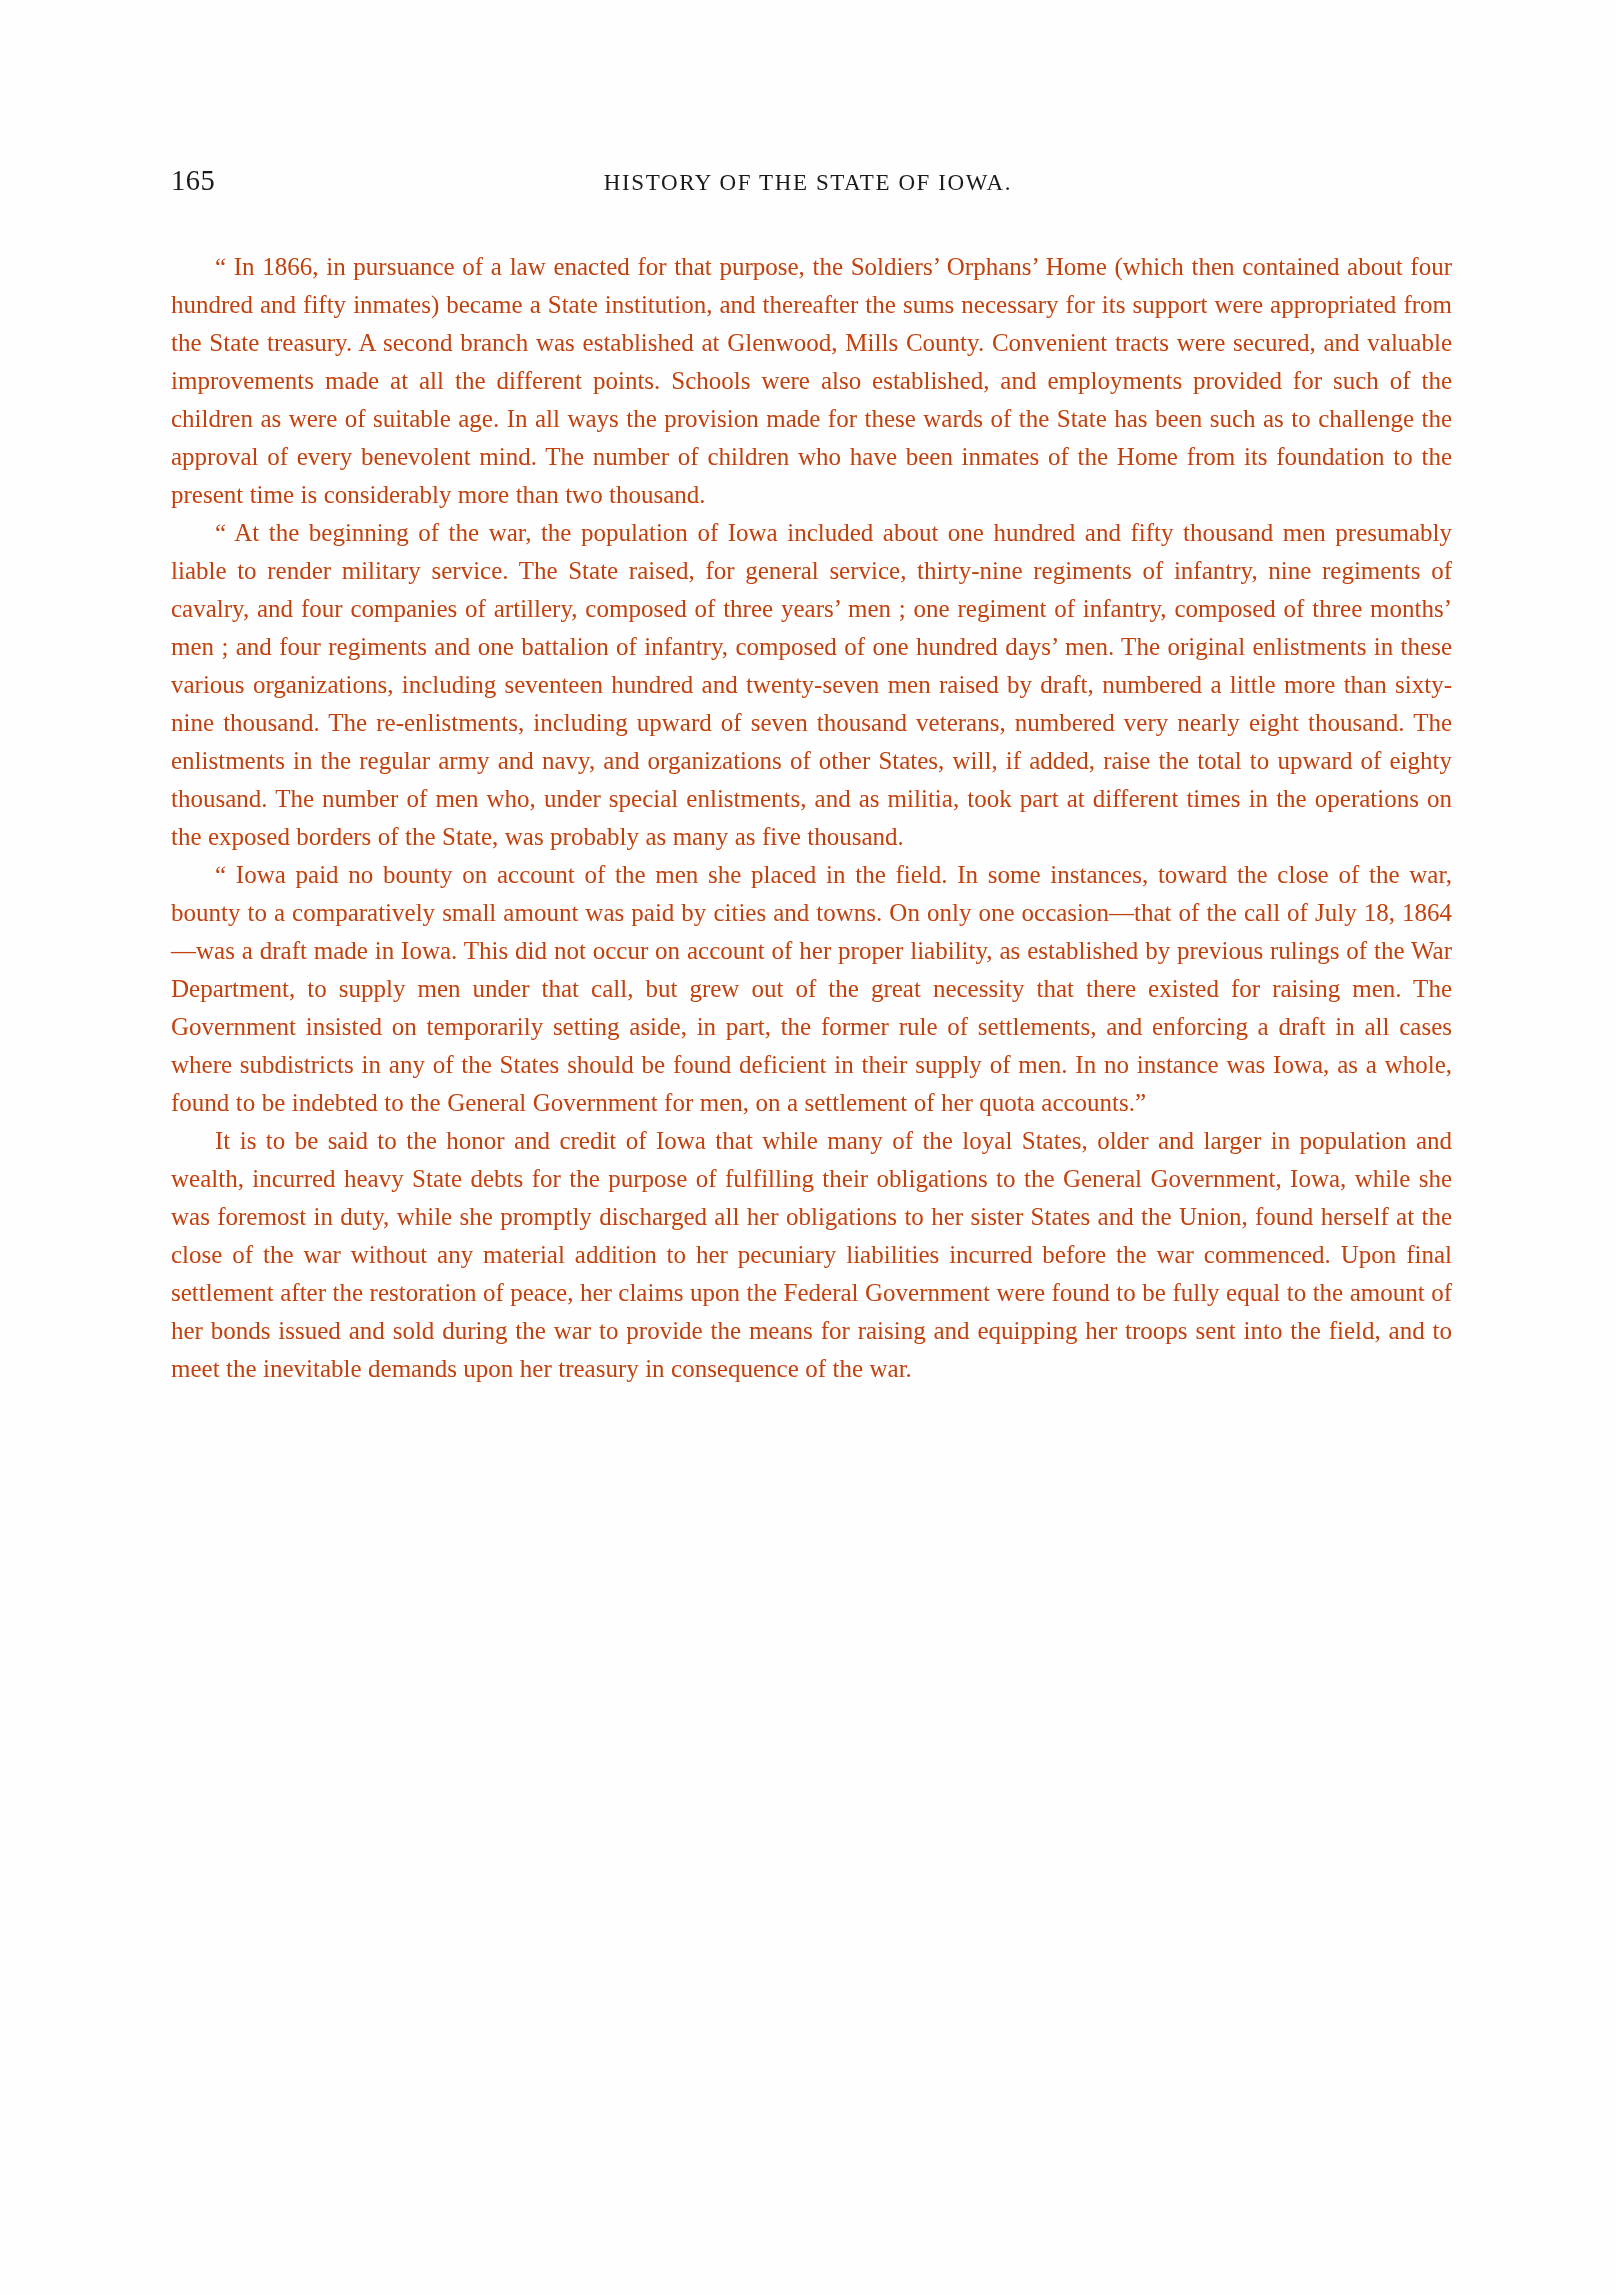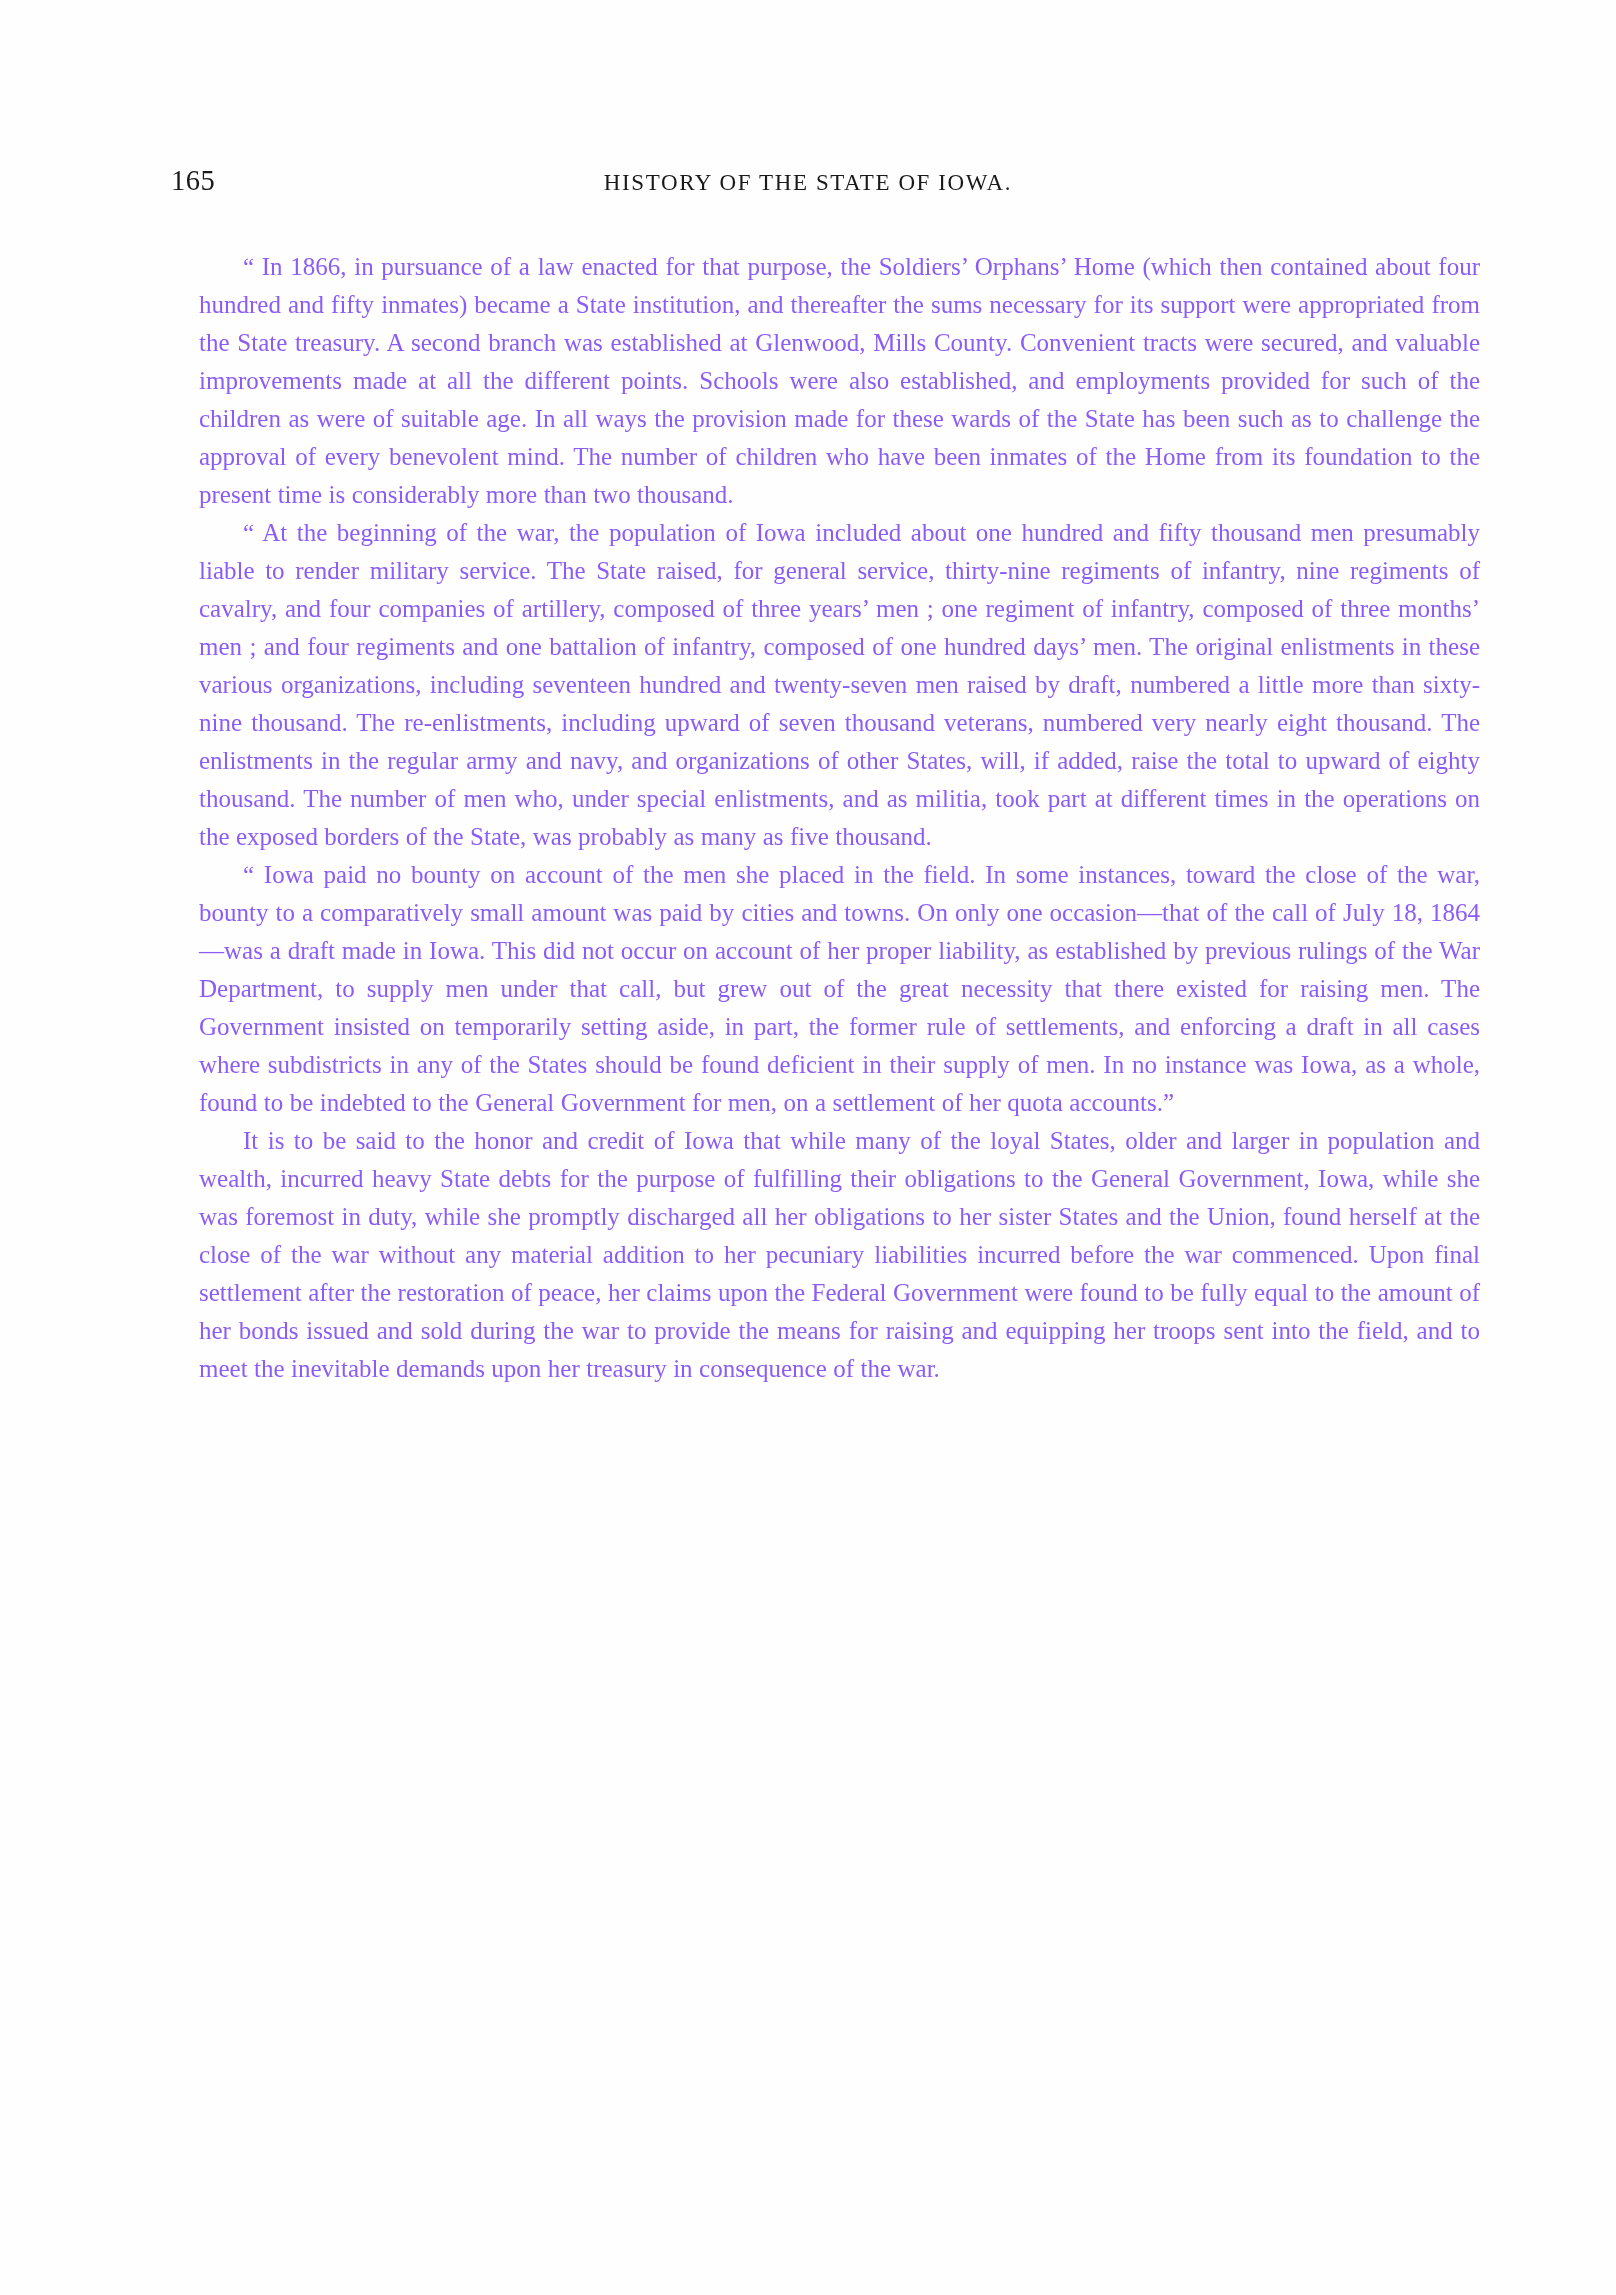--- a/index.html
+++ b/index.html
@@ -48,22 +48,21 @@
     color: #1a1a1a;
   }
   .body-text {
     position: absolute;
     top: 248px;
     left: 171px;
     width: 1281px;
     font-size: 25px;
     line-height: 38px;
     text-align: justify;
-    color: #8b5cf6;
-    margin-left: 28px;
+    color: #c2410c;
   }
   .body-text p {
     margin: 0;
     text-indent: 44px;
     text-align: justify;
     -webkit-hyphens: none;
     hyphens: none;
     word-spacing: 0.2px;
   }
 </style>

